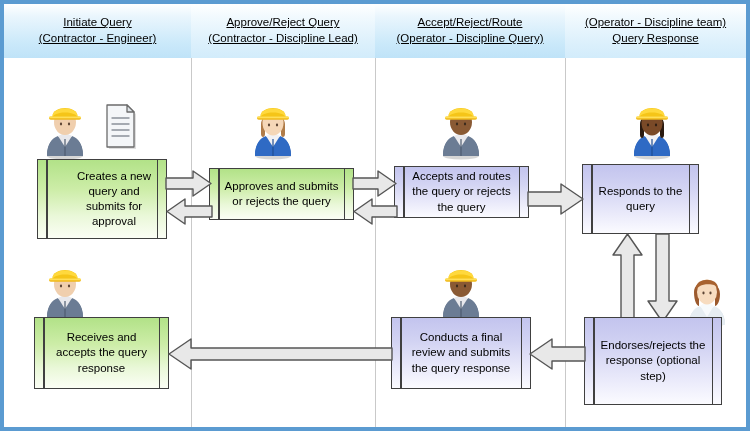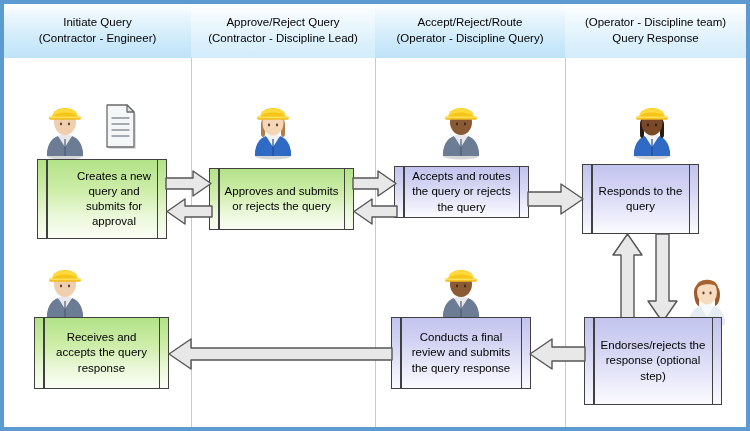--- a/index.html
+++ b/index.html
@@ -24,20 +24,21 @@
     height: 54px;
     background: linear-gradient(to bottom, #ffffff 0%, #eaf6fd 22%, #cbe9fa 72%, #bfe3f8 100%);
     display: flex;
     align-items: center;
     justify-content: center;
     text-align: center;
     font-size: 11.5px;
     color: #000000;
     line-height: 1.35;
     padding: 0 4px;
+    text-decoration: underline;
   }
   .lane-header.alt {
     background: linear-gradient(to bottom, #ffffff 0%, #f2fafe 22%, #dcf0fc 72%, #d2ecfb 100%);
   }
   .lane-header span { display: block; white-space: nowrap; }
   
   .lane-divider {
     position: absolute;
     top: 54px;
     bottom: 0;
@@ -196,21 +197,21 @@
         <line x1="9" y1="28" x2="26" y2="28"></line>
         <line x1="9" y1="34" x2="26" y2="34"></line>
       </g>
     </svg>
   </div>
 
   <div class="pbox green" style="left:33px; top:155px; width:130px; height:80px;padding-left:36px;">
     <span class="ptext">Creates a new query and submits for approval</span>
   </div>
 
-  <div class="pbox green" style="left:205px; top:164px; width:145px; height:62px;">
+  <div class="pbox green" style="left:205px; top:164px; width:145px; height:52px;">
     <span class="ptext">Approves and submits or rejects the query</span>
   </div>
 
   <div class="pbox purple" style="left:390px; top:162px; width:135px; height:52px;">
     <span class="ptext">Accepts and routes the query or rejects the query</span>
   </div>
 
   <div class="pbox purple" style="left:578px; top:160px; width:117px; height:70px;">
     <span class="ptext">Responds to the query</span>
   </div>

